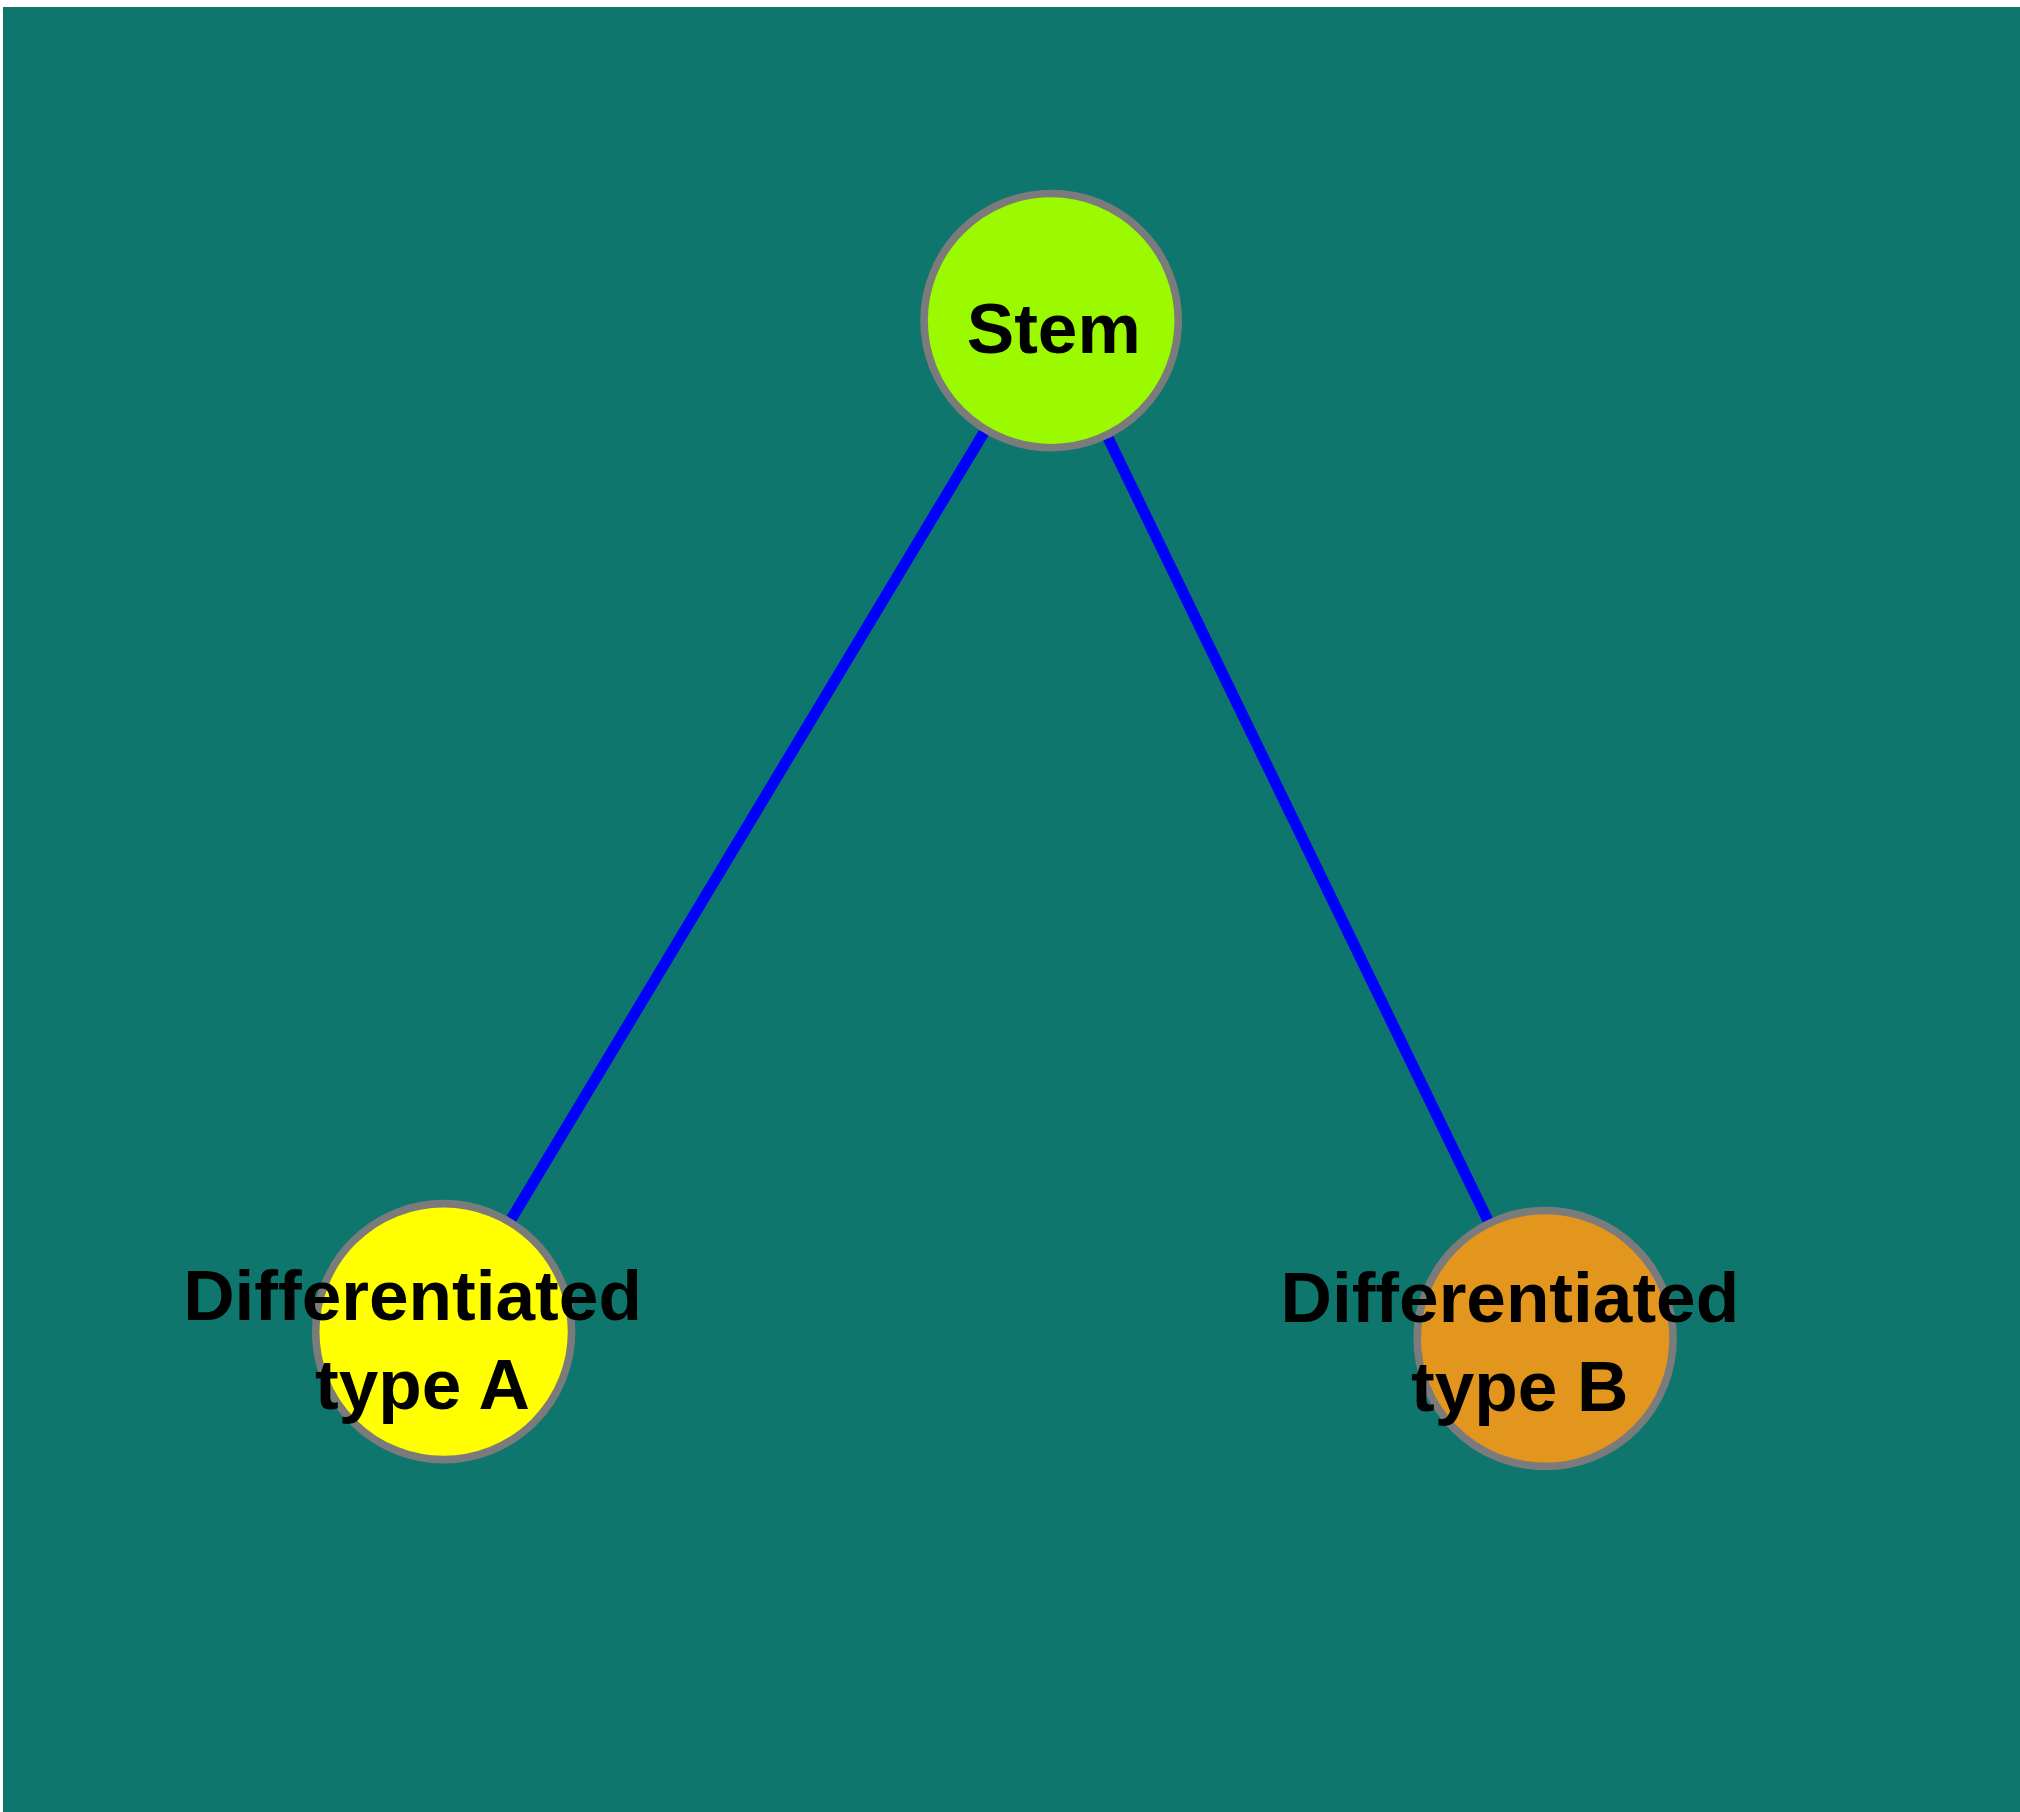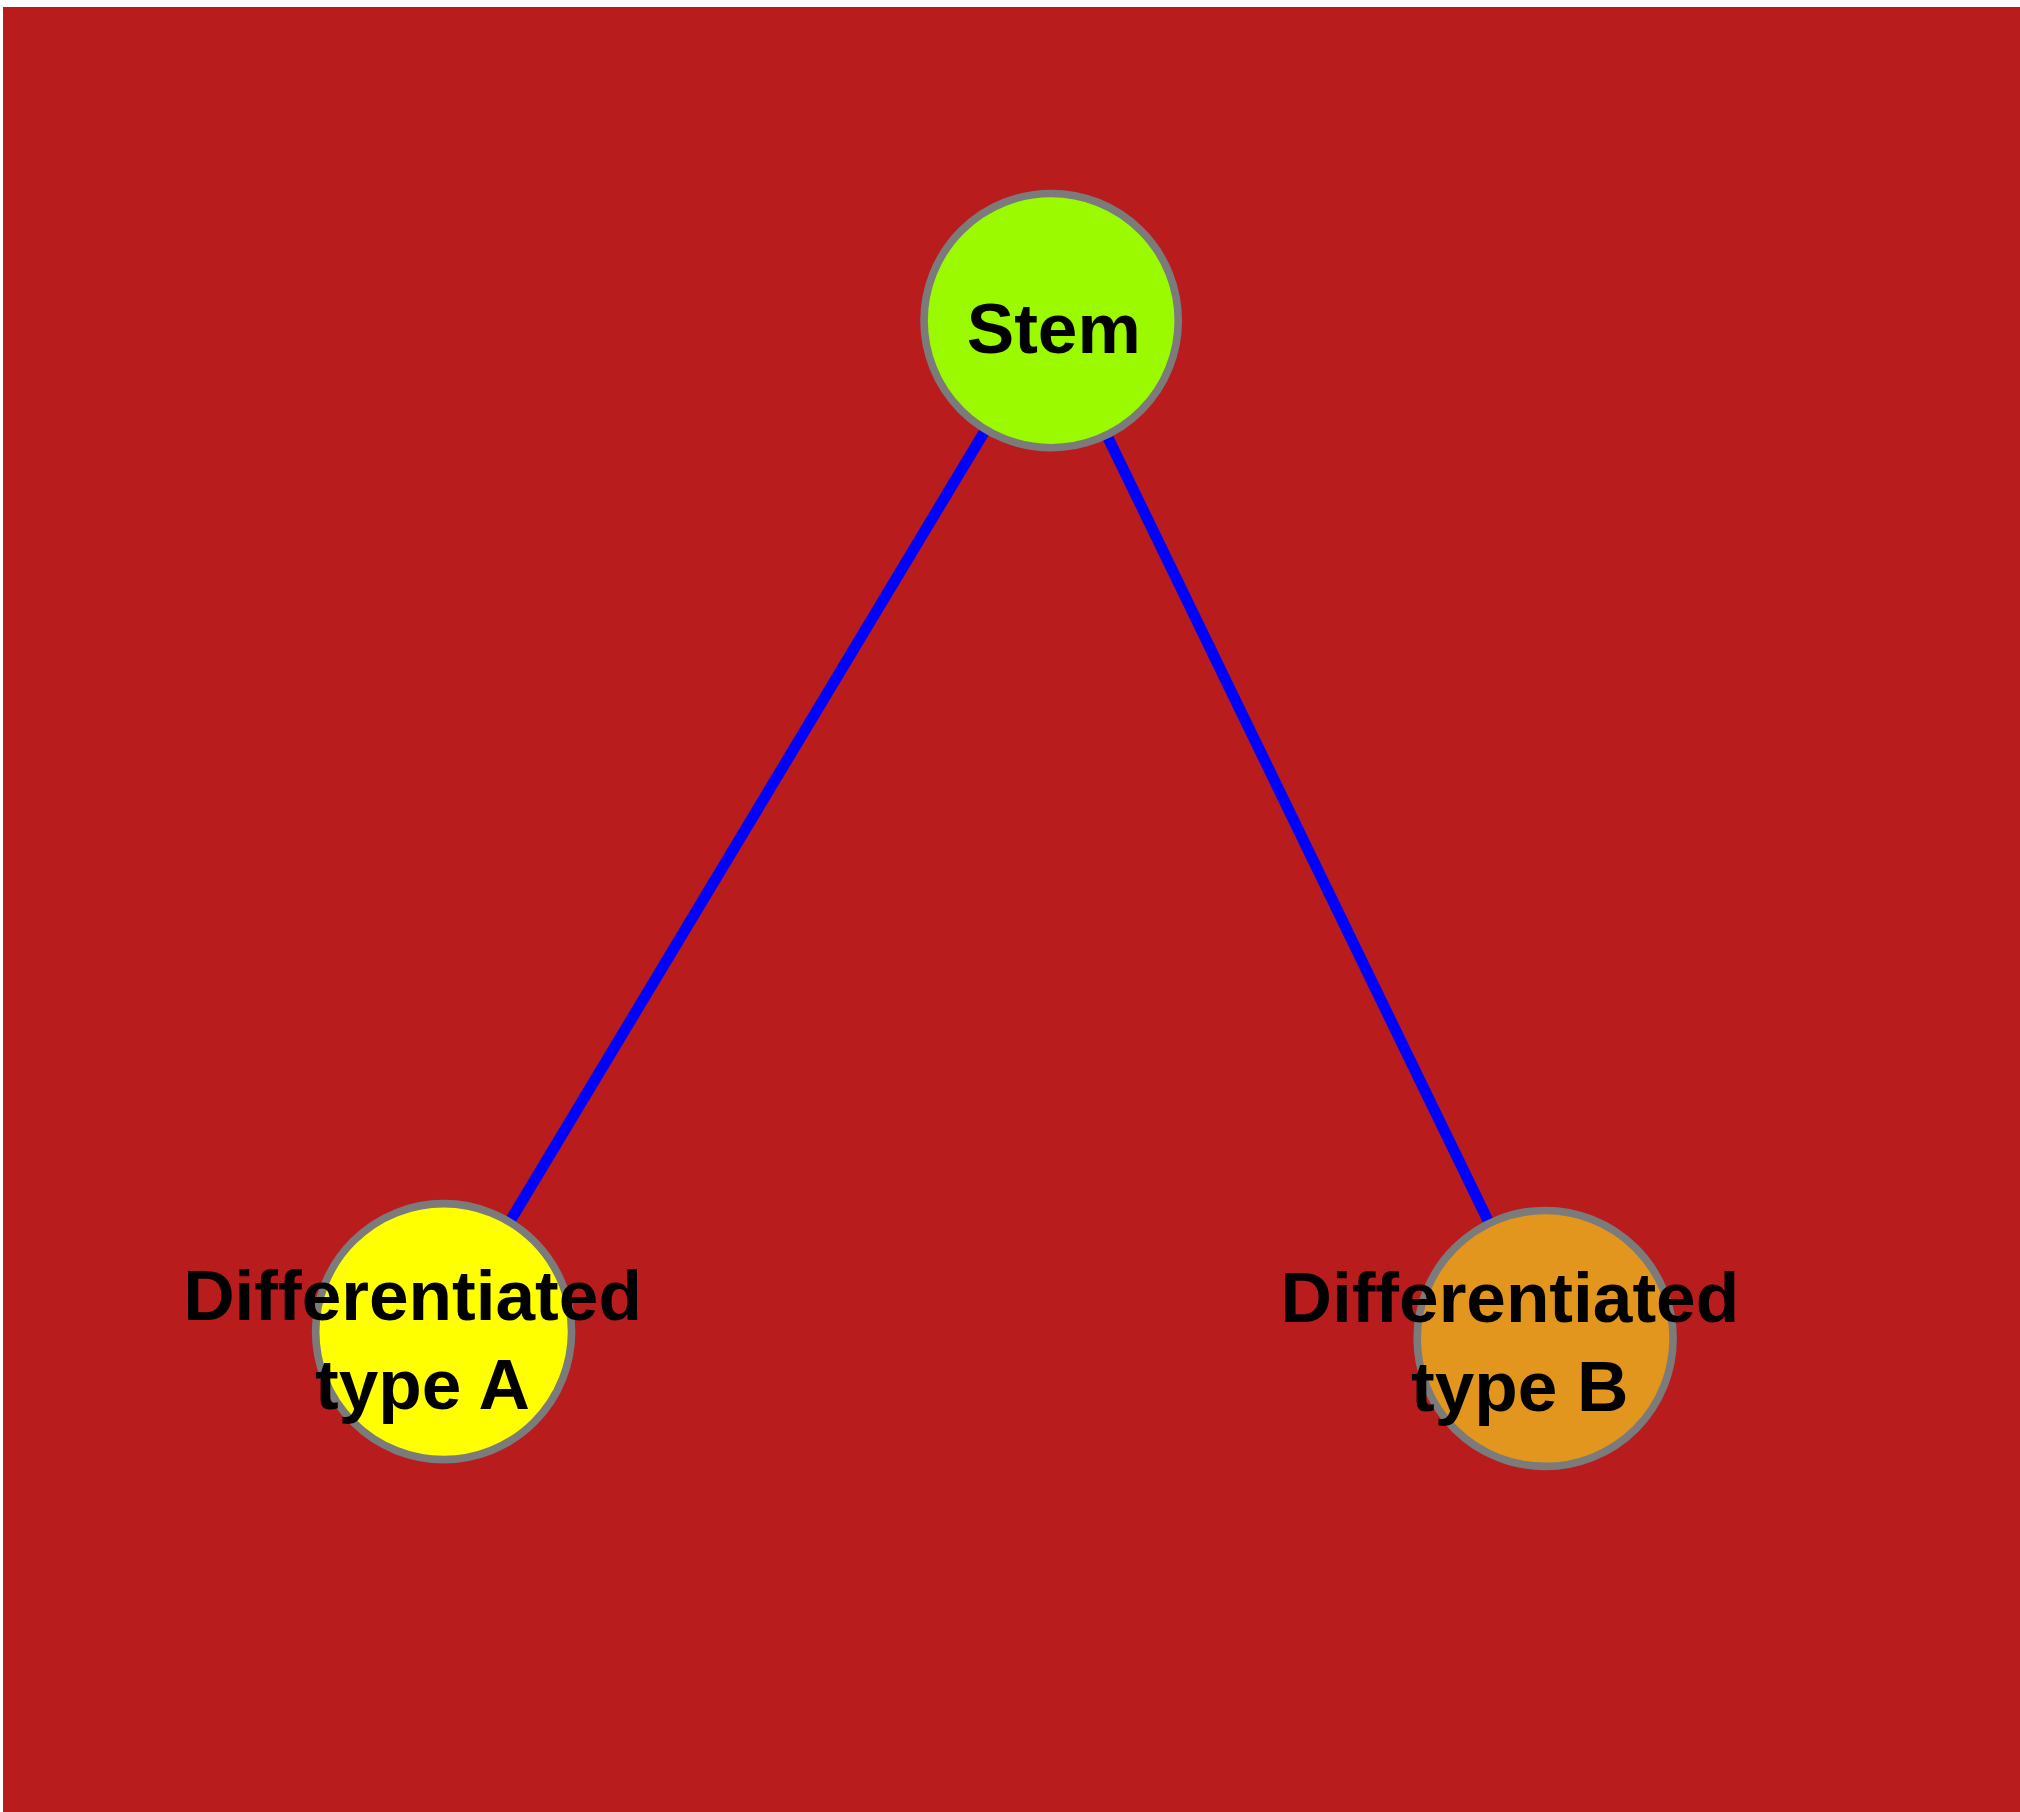--- a/index.html
+++ b/index.html
@@ -35,21 +35,21 @@
     font-family: "Liberation Sans", sans-serif;
     font-weight: bold;
     font-size: 84px;
     fill: #000000;
     text-anchor: middle;
   }
 </style>
 </head>
 <body>
 
-<div class="canvas" style="background:#b91c1c;">
+<div class="canvas" style="background:#0f766e;">
   <svg viewBox="0 0 2381 2130" preserveAspectRatio="none">
 
     <line class="edge" x1="1237" y1="370" x2="520" y2="1563" stroke="#0000FF"></line>
     <line class="edge" x1="1237" y1="370" x2="1820" y2="1571" stroke="#0000FF"></line>
 
     <g>
       <circle class="node-circle" cx="1237" cy="370" r="150" fill="#9BFA00" stroke="#7B7B7B"></circle>
       <text class="node-label" x="1240" y="408">Stem</text>
     </g>
 

